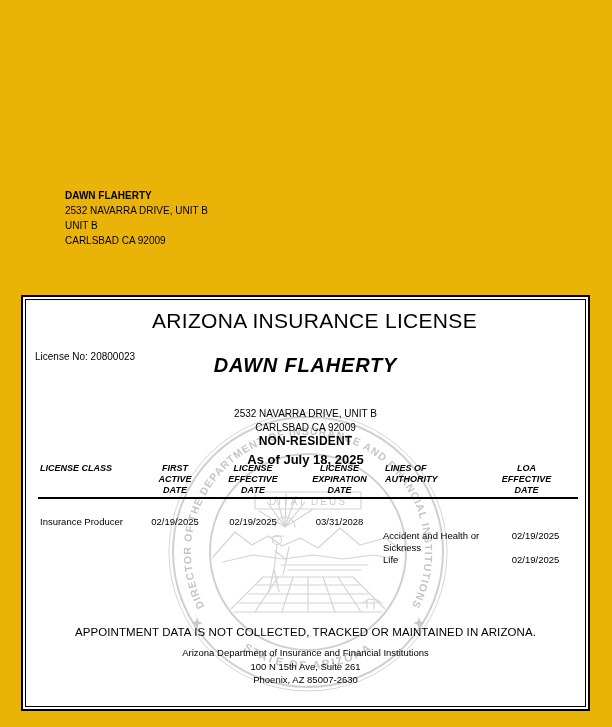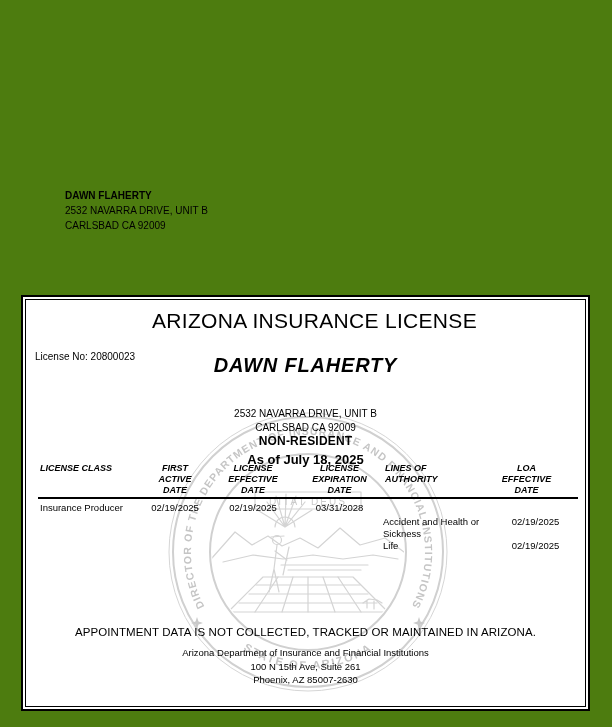--- a/index.html
+++ b/index.html
@@ -1,16 +1,16 @@
 <!DOCTYPE html>
 <html><head>
 <meta charset="utf-8">
 <style>
   html,body{margin:0;padding:0;background:#ffffff;}
-  .page{position:relative;width:612px;height:727px;background:#4d7c0f;overflow:hidden;
+  .page{position:relative;width:612px;height:727px;background:#eab308;overflow:hidden;
         font-family:"Liberation Sans", sans-serif;color:#000;}
 
   
   .mailing{position:absolute;left:65px;top:188px;font-size:10px;line-height:15px;}
   .mailing .addr-name{font-weight:bold;}
 
   
   .license-box{position:absolute;left:21px;top:295px;width:569px;height:416px;
                border:2px solid #000;box-sizing:border-box;background:#fff;}
   .inner-border{position:absolute;left:2px;top:2px;right:2px;bottom:2px;
@@ -33,21 +33,21 @@
 
   
   .thead{position:absolute;left:15px;top:166px;width:540px;
          display:grid;grid-template-columns:102px 70px 86px 87px 110px 85px;
          font-size:9px;font-weight:bold;line-height:11px;
          border-bottom:2px solid #000;padding-bottom:1px;box-sizing:content-box;}
   .hc{display:flex;flex-direction:column;text-align:center;font-style:italic;}
   .hc.left{text-align:left;padding-left:2px;}
   .hc.shift{transform:translateX(-9px);}
 
-  .tbody{position:absolute;left:15px;top:205px;width:540px;
+  .tbody{position:absolute;left:15px;top:219px;width:540px;
          display:grid;grid-template-columns:102px 70px 86px 87px 110px 85px;
          font-size:9.5px;line-height:11.5px;}
   .bc{text-align:center;}
   .bc.left{text-align:left;padding-left:2px;}
   .loa-wrap{grid-column:5 / 7;margin-top:14px;}
   .loa-row{display:grid;grid-template-columns:110px 85px;}
   .loa-row + .loa-row{margin-top:1px;}
   .loa-auth{text-align:left;}
   .loa-date{text-align:center;}
 
@@ -57,20 +57,21 @@
           font-size:9.5px;line-height:13.5px;}
 </style>
 </head>
 <body>
 
 <div class="page">
 
   <div class="mailing">
     <div class="addr-name">DAWN FLAHERTY</div>
     <div>2532 NAVARRA DRIVE, UNIT B</div>
+    <div>UNIT B</div>
     <div>CARLSBAD CA 92009</div>
   </div>
 
   <div class="license-box">
 
     <svg class="seal" viewBox="0 0 290 290">
       <defs>
         <clipPath id="sealclip">
             <circle cx="145" cy="145" r="96"></circle>
           </clipPath>

